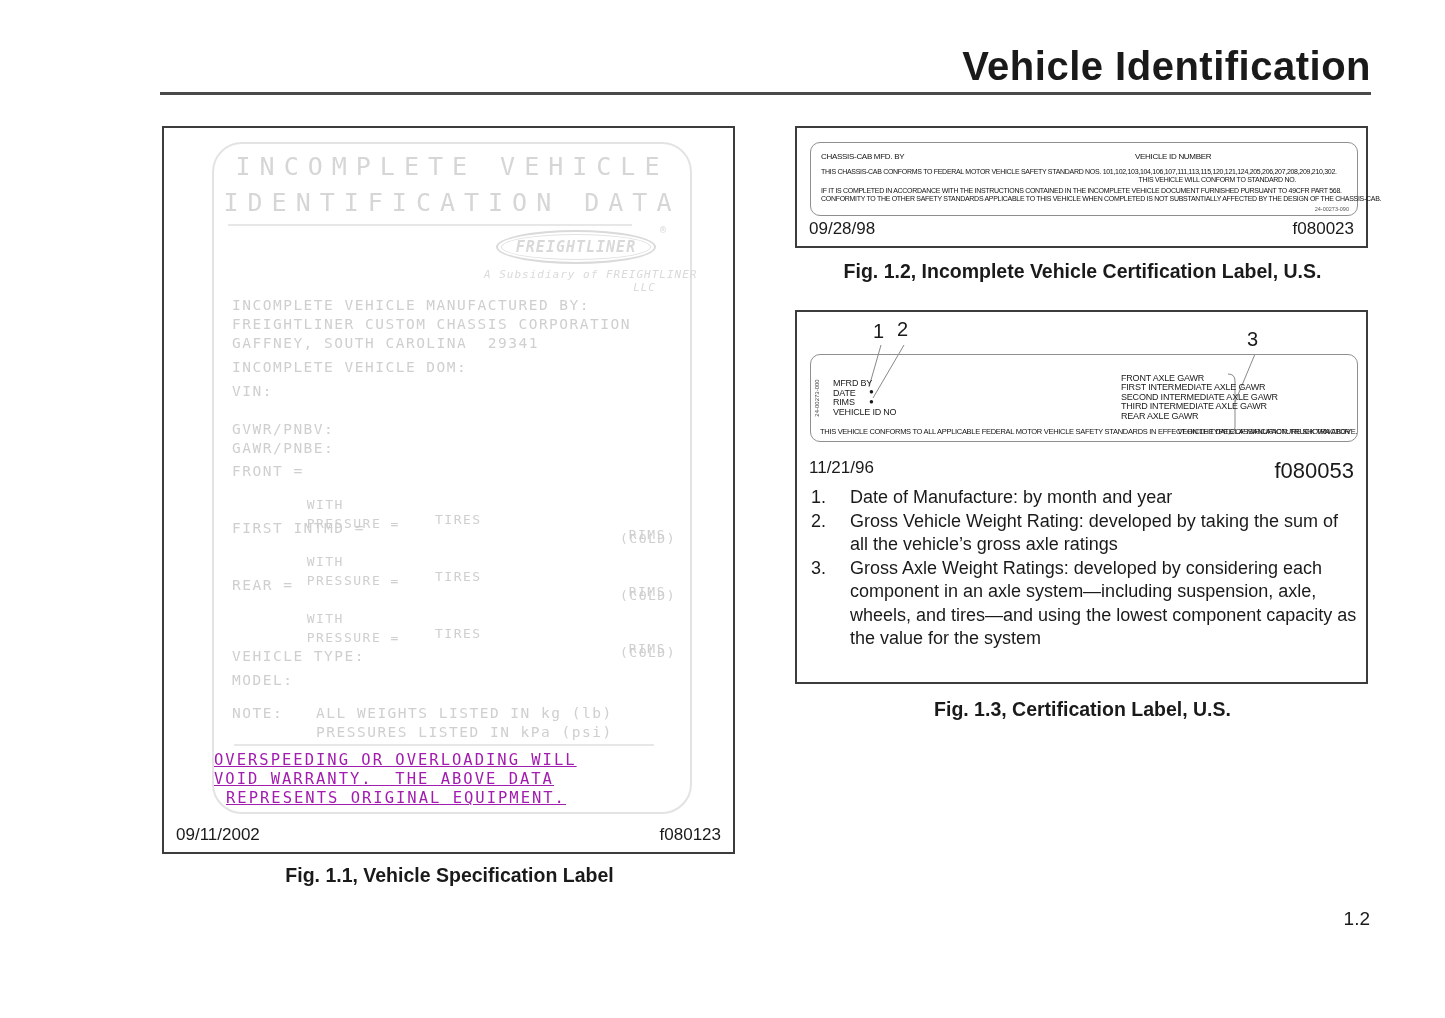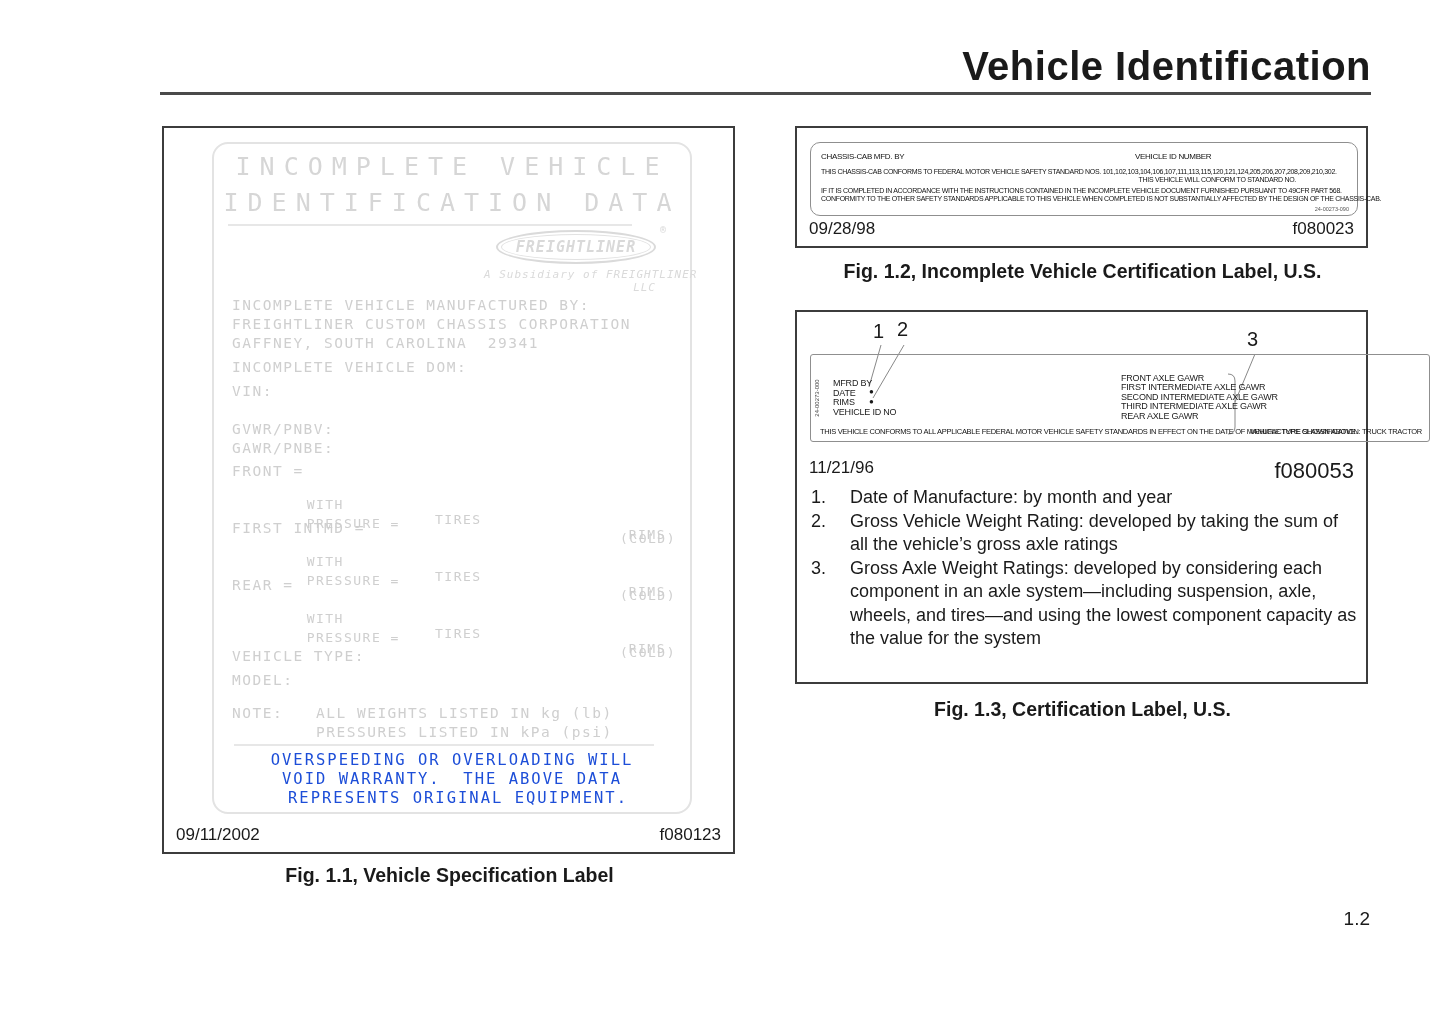--- a/index.html
+++ b/index.html
@@ -24,31 +24,31 @@
   .fig-code { position:absolute; right:12px; bottom:7px; font-size:17px; }
 
   .caption { position:absolute; width:575px; text-align:center; font-weight:bold; font-size:19.5px; }
   #cap1 { left:162px; top:864px; }
   #cap2 { left:795px; top:260px; }
   #cap3 { left:795px; top:698px; }
 
   
   #spec-label {
     position:absolute; left:48px; top:14px; width:480px; height:672px;
-    border:2px solid #e3e3e3; border-radius:16px;
+    border:2px solid #e3e3e3; border-radius:30px;
     color:#cfcfcf; font-family:"DejaVu Sans Mono", monospace;
   }
   .spec-title { position:absolute; width:100%; text-align:center; font-size:25px; letter-spacing:9px; white-space:pre; color:#d6d6d6; }
   .spec-sep   { position:absolute; border-top:2px solid #e7e7e7; }
   .spec-line  { position:absolute; left:18px; font-size:14.5px; letter-spacing:1.5px; white-space:pre; }
   .spec-row   { position:absolute; left:18px; right:14px; font-size:13px; letter-spacing:1.5px; white-space:pre; }
   .spec-row .c2 { position:absolute; left:203px; }
   .spec-row .c3 { position:absolute; right:10px; }
   .spec-row .c3b{ position:absolute; right:0px; }
-  .spec-center { position:absolute; width:100%; text-align:center; font-size:15.5px; letter-spacing:2px; white-space:pre; color:#1d4ed8; }
+  .spec-center { position:absolute; width:100%; text-align:left; font-size:15.5px; letter-spacing:2px; white-space:pre; color:#a21caf;text-decoration:underline; }
 
   .logo-wrap { position:absolute; right:34px; top:86px; width:172px; text-align:right; }
   .logo-oval {
     position:relative; width:160px; height:34px; margin-left:auto;
     border:2px solid #dadada; border-radius:50%;
     display:flex; align-items:center; justify-content:center;
   }
   .logo-oval .inner {
     width:150px; height:26px; border:1px solid #e2e2e2; border-radius:50%;
     display:flex; align-items:center; justify-content:center;
@@ -73,22 +73,22 @@
   #c2-part { right:8px; bottom:3px; font-size:5.5px; letter-spacing:0; color:#555; }
 
   
   .callout { position:absolute; font-size:20px; color:#1a1a1a; }
   #co1 { left:76px;  top:8px; }
   #co2 { left:100px; top:6px; }
   #co3 { left:450px; top:16px; }
   #fig3-svg { position:absolute; left:0; top:0; pointer-events:none; }
 
   #cert3-label {
-    position:absolute; left:13px; top:42px; width:620px; height:88px;
-    border:1.5px solid #8f8f8f; border-radius:3px;padding-left:10px;
+    position:absolute; left:13px; top:42px; width:548px; height:88px;
+    border:1.5px solid #8f8f8f; border-radius:10px;padding-left:10px;
   }
   .c3-part {
     position:absolute; left:3px; top:50%;
     writing-mode:vertical-rl; transform:translateY(-50%) rotate(180deg);
     font-size:6px; letter-spacing:0; color:#444; white-space:nowrap;
   }
   .c3-left  { position:absolute; left:22px; white-space:nowrap; font-size:9px; letter-spacing:-0.2px; }
   .c3-bullet{ position:absolute; left:58px; font-size:8px; line-height:8px; }
   .c3-right { position:absolute; left:310px; top:19px; font-size:9px; letter-spacing:-0.2px; line-height:9.4px; white-space:nowrap; }
   #c3-bottom-l { left:9px;  bottom:5px; font-size:7.5px; }

